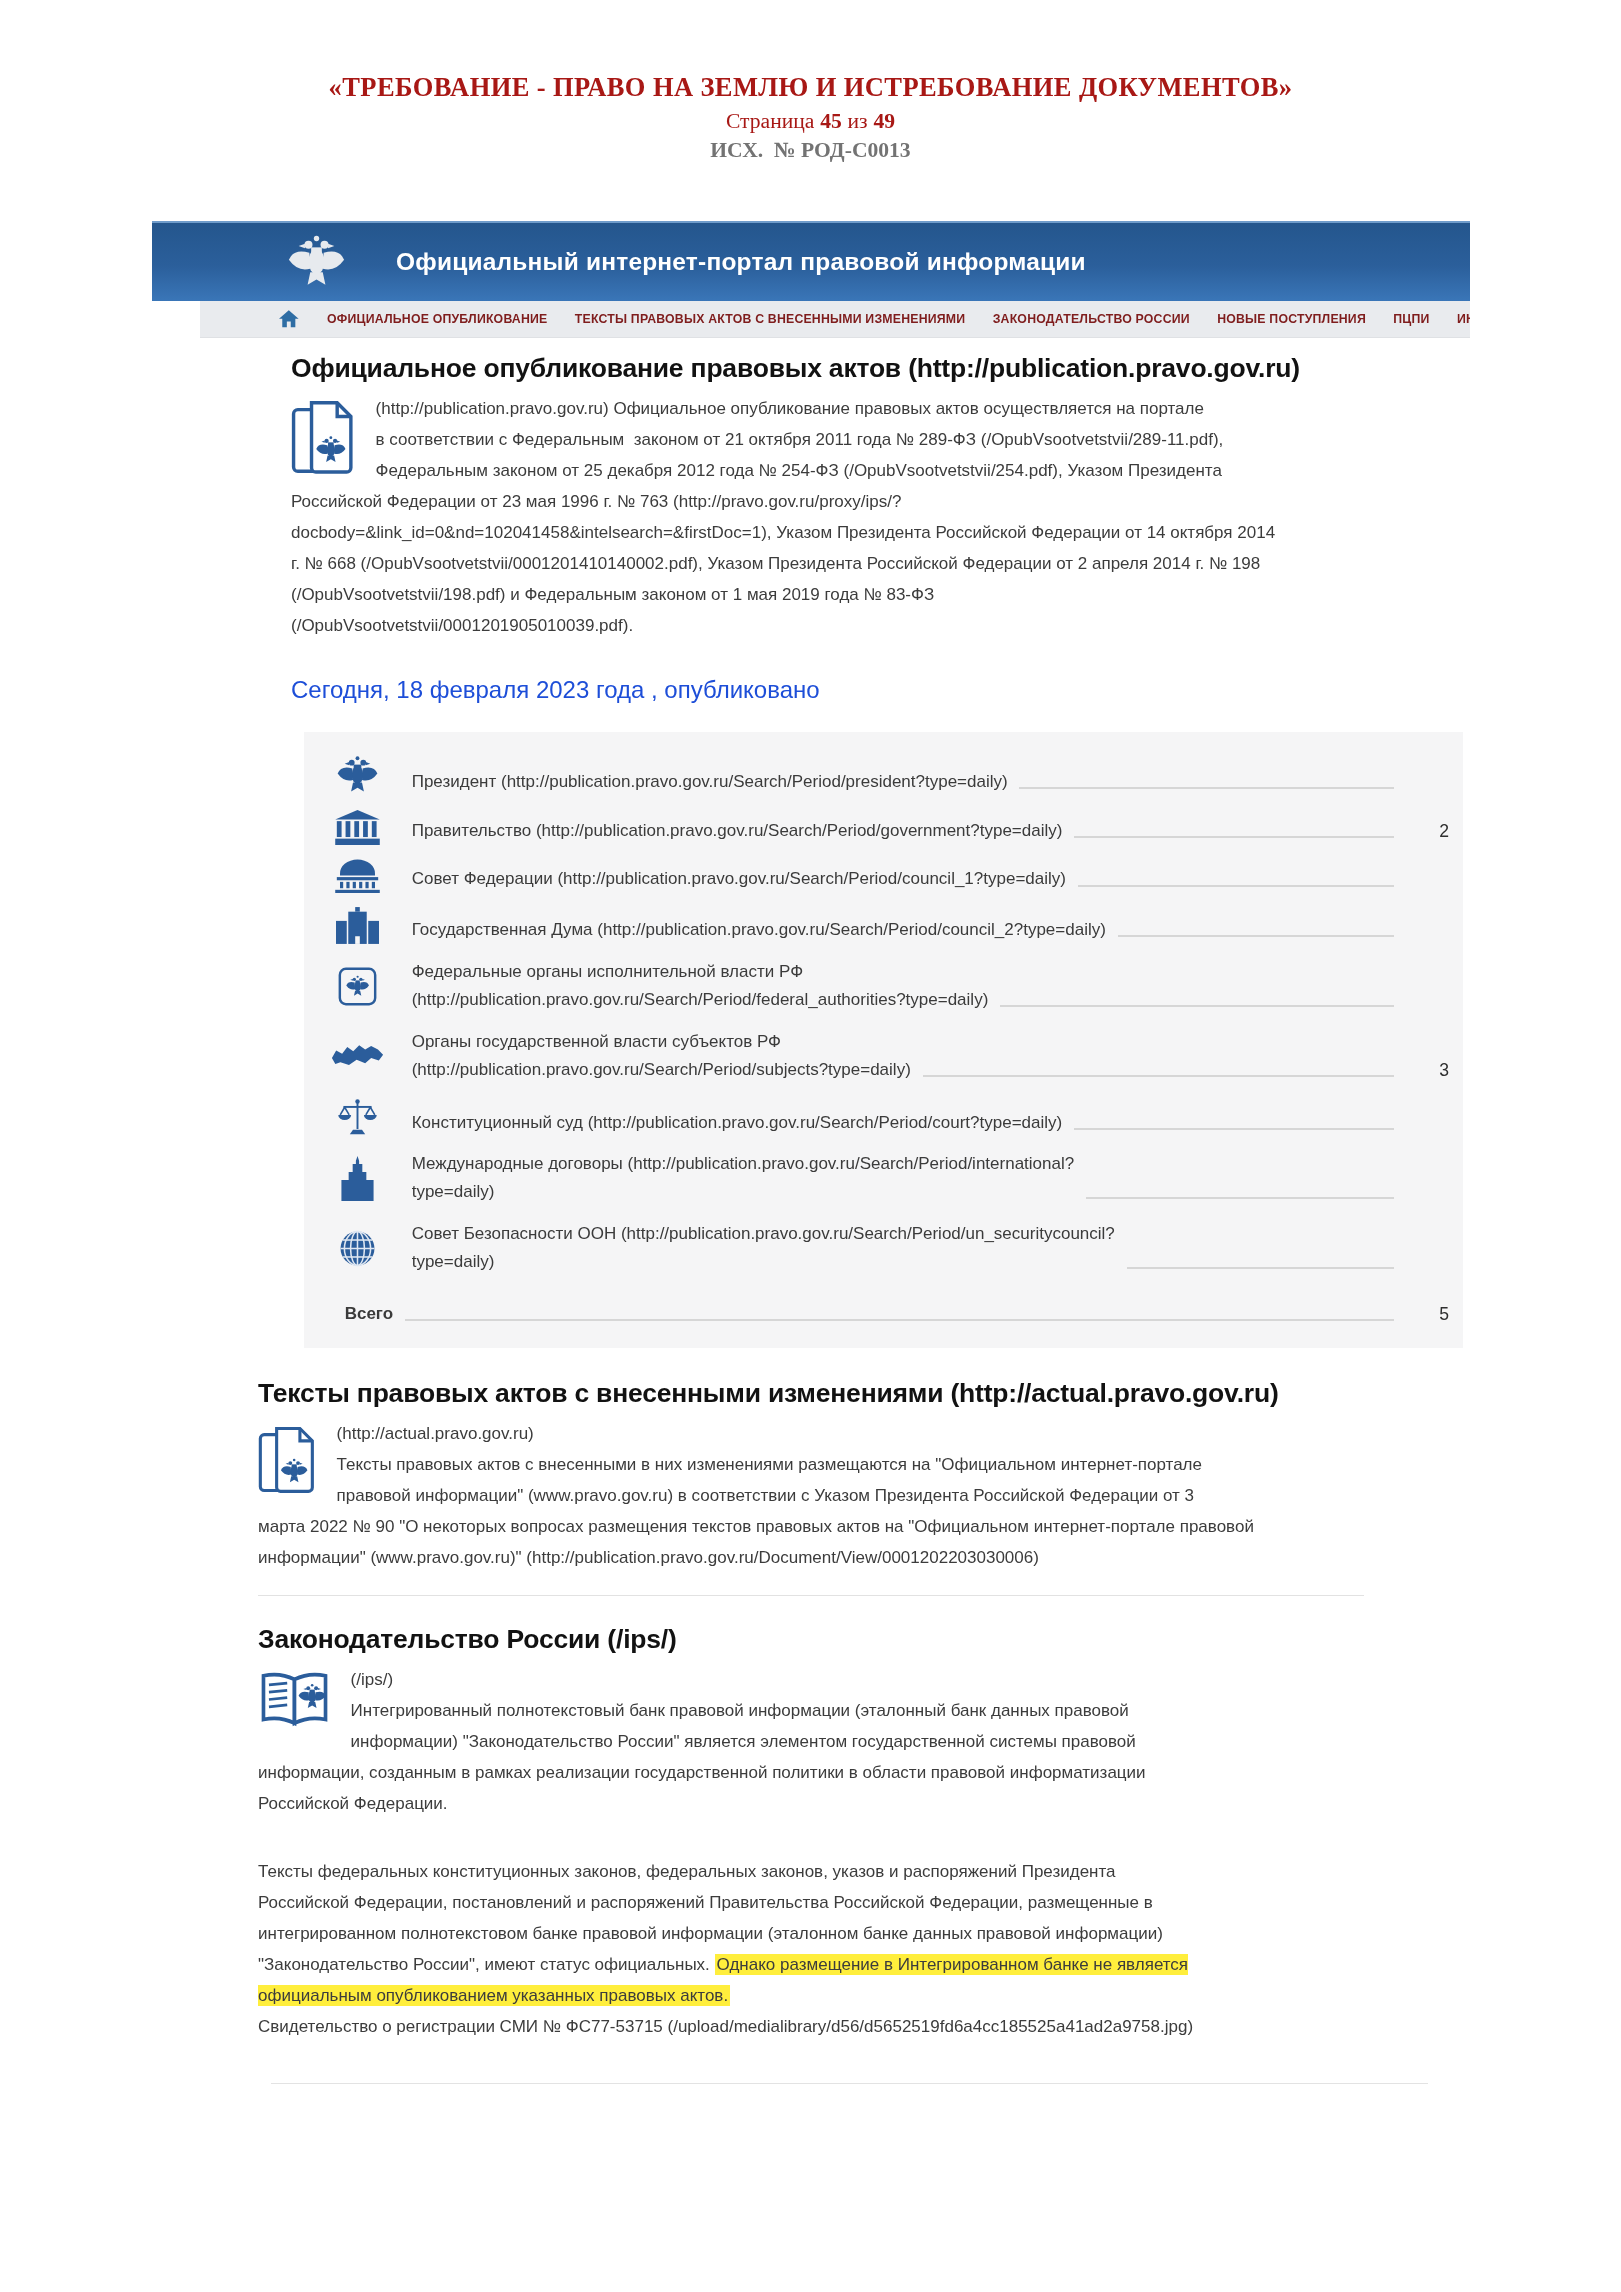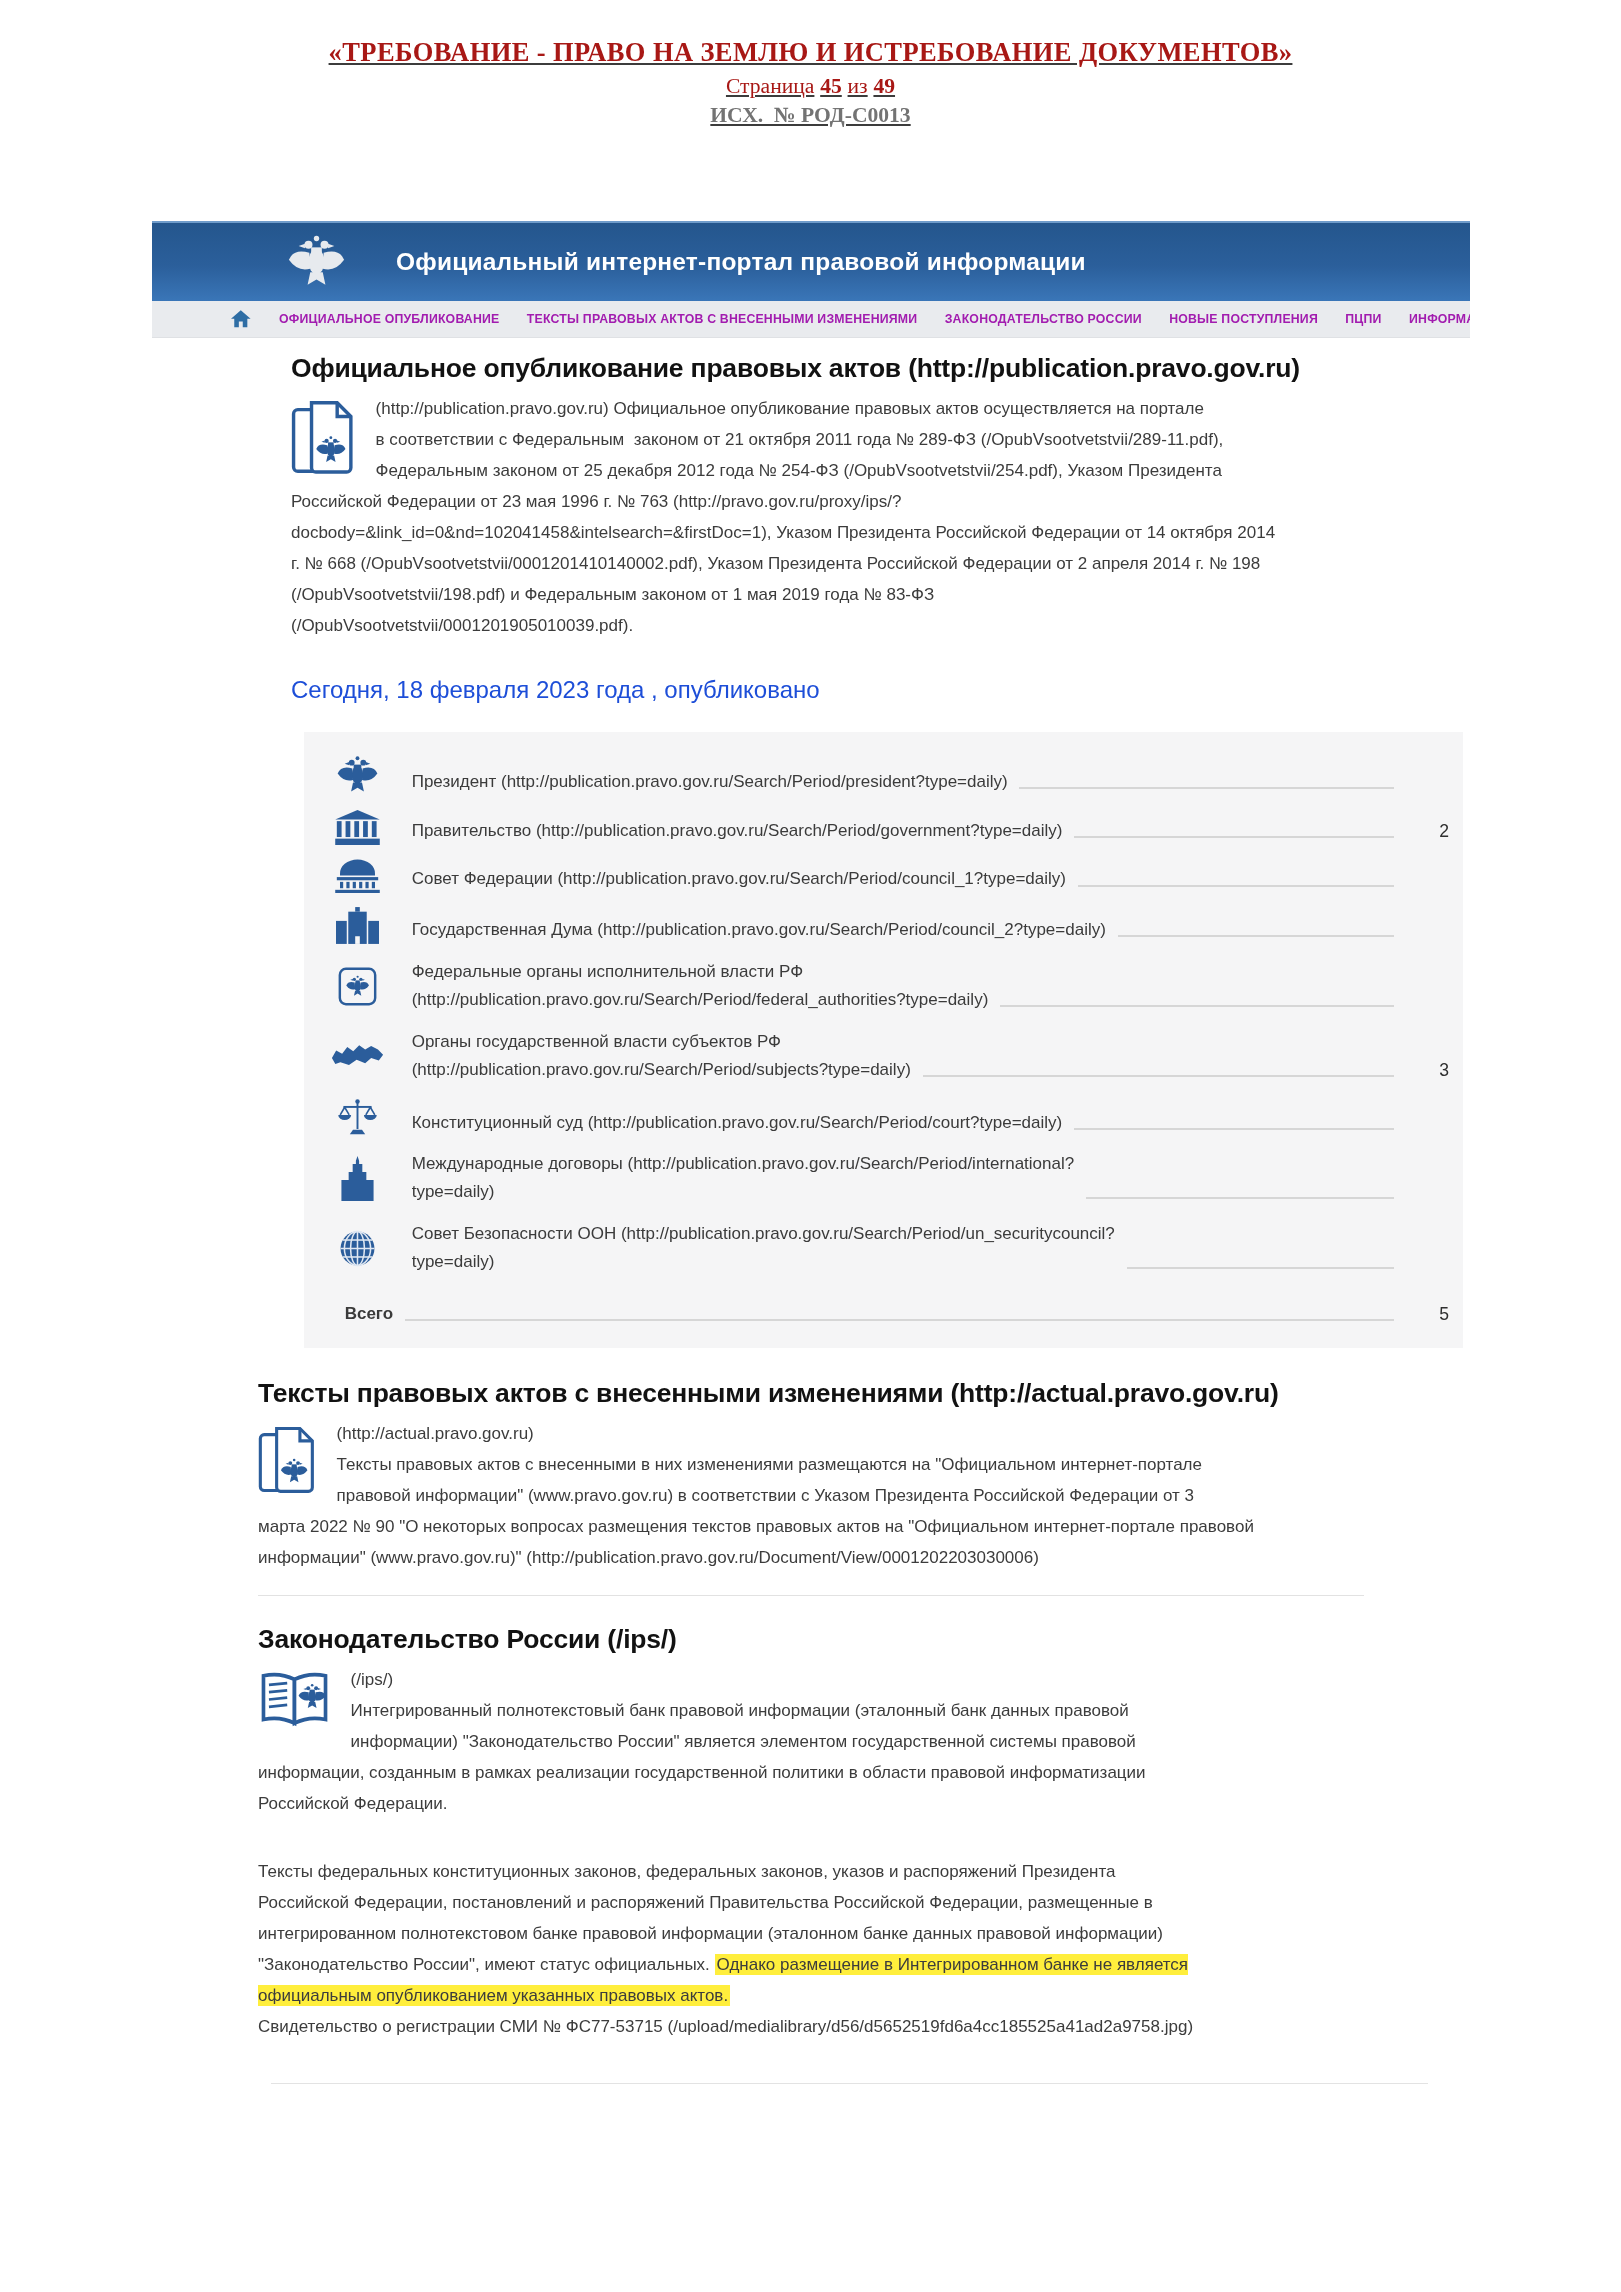--- a/index.html
+++ b/index.html
@@ -1,39 +1,39 @@
 <!DOCTYPE html>
 <html lang="ru"><head>
 <meta charset="utf-8">
 <style>
   html,body{margin:0;padding:0;}
   body{
     width:1621px;height:2293px;background:#ffffff;position:relative;
     font-family:"Liberation Sans",sans-serif;color:#3c3c3c;overflow:hidden;
   }
   
-  .doc-header{padding-top:38px;text-align:center;font-family:"Liberation Serif",serif;text-decoration:underline;}
+  .doc-header{padding-top:73px;text-align:center;font-family:"Liberation Serif",serif;}
   .doc-title{color:#a81815;font-size:26.5px;font-weight:700;letter-spacing:0.4px;line-height:29px;}
   .doc-page{color:#a81815;font-size:21.6px;margin-top:6.9px;}
   .doc-page .num{font-weight:700;}
   .doc-page span{margin:0 2.9px;}
   .doc-ref{color:#737373;font-size:21.6px;font-weight:700;margin-top:3.9px;white-space:pre;}
   
   .shot{position:absolute;left:152px;top:221px;width:1318px;background:#fff;}
   .topbar{
     height:78px;border-top:2.9px solid #6f9ccb;
     background:linear-gradient(180deg,#24568d 0%,#2b5f9b 55%,#3a76b8 100%);
     display:flex;align-items:center;padding-left:46px;
   }
   .emblem-wrap{margin-left:90px;display:flex;align-items:center;}
   .brand{color:#ffffff;font-size:24.5px;font-weight:700;margin-left:51px;letter-spacing:0.2px;}
   .nav{
     height:36px;background:#e9ebee;border-bottom:1px solid #dfe1e4;
     display:flex;align-items:center;gap:27.4px;padding:0 13.7px 0 78px;
-    font-size:12.3px;font-weight:700;color:#a21caf;white-space:nowrap;overflow:hidden;
+    font-size:12.3px;font-weight:700;color:#7f1d1d;white-space:nowrap;overflow:hidden;margin-left:48px;
   }
   .nav-item{cursor:pointer;letter-spacing:0.2px;}
   
   .content{padding:0 0 0 106px;width:1212px;box-sizing:border-box;}
   h1{font-size:26.5px;font-weight:700;color:#121212;margin:0;line-height:33px;letter-spacing:-0.2px;}
   h2{font-size:24px;font-weight:400;color:#1d4ed8;margin:0;line-height:35px;}
   .sec1{margin-left:33px;}
   .h1a{margin-top:14px;}
   .para{margin-top:7.8px;}
   .ptext{font-size:17px;line-height:31px;color:#3c3c3c;white-space:pre-wrap;}

